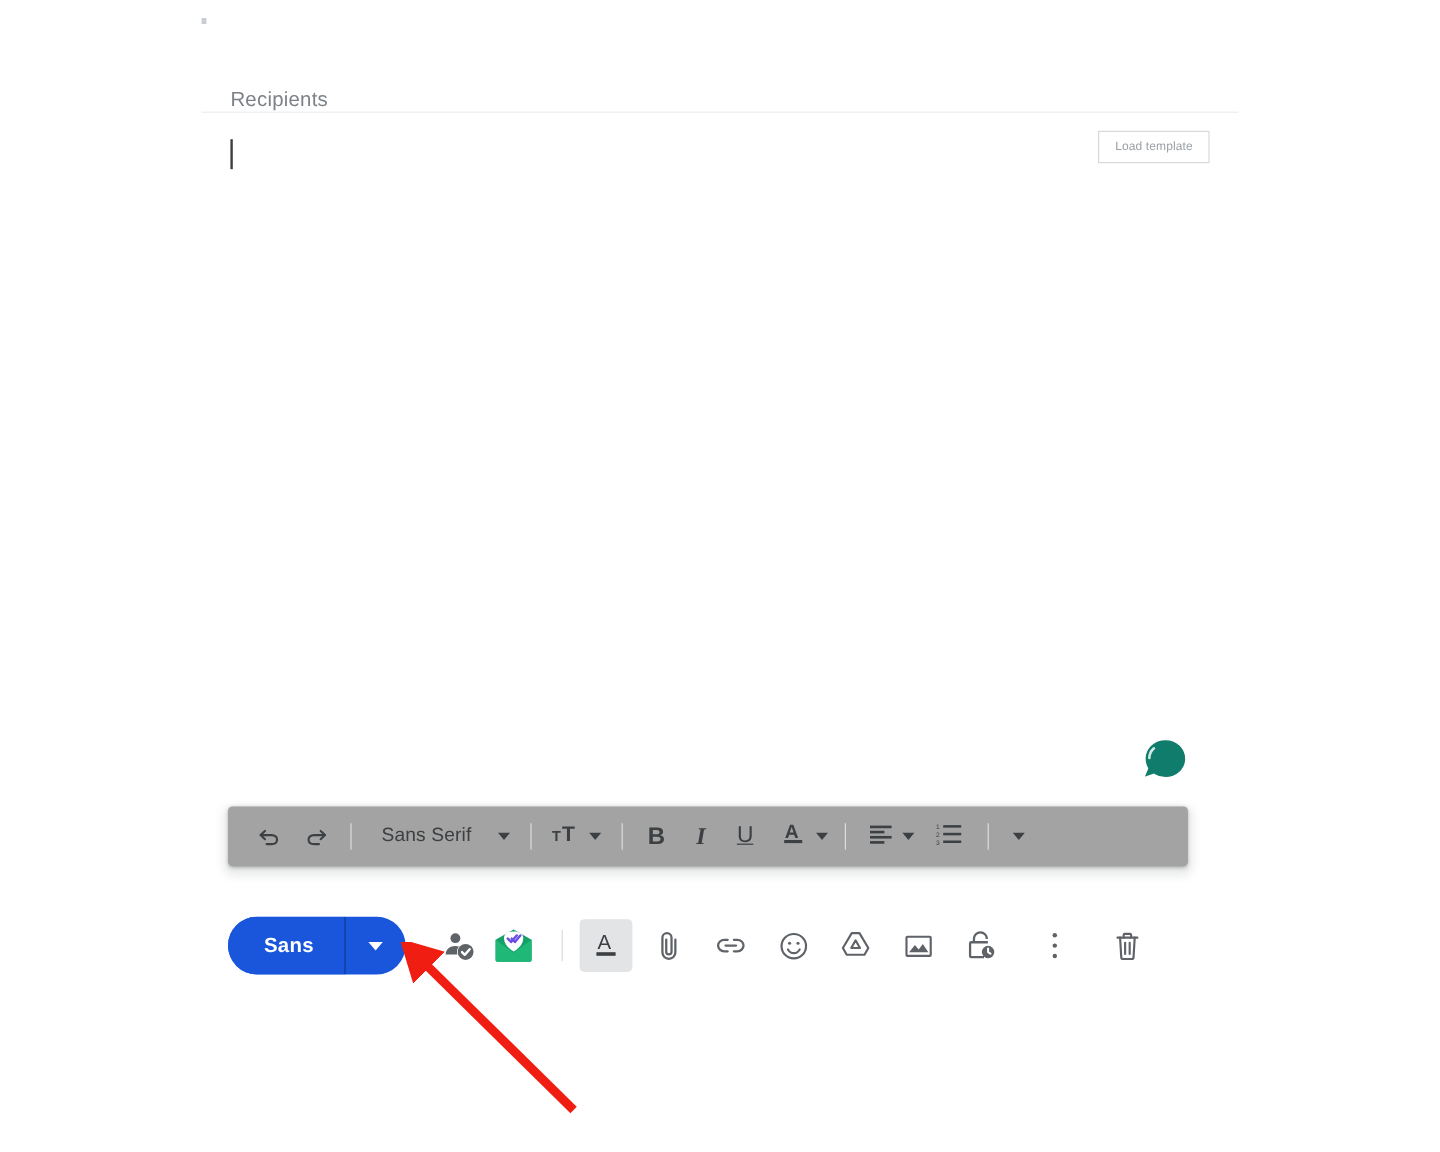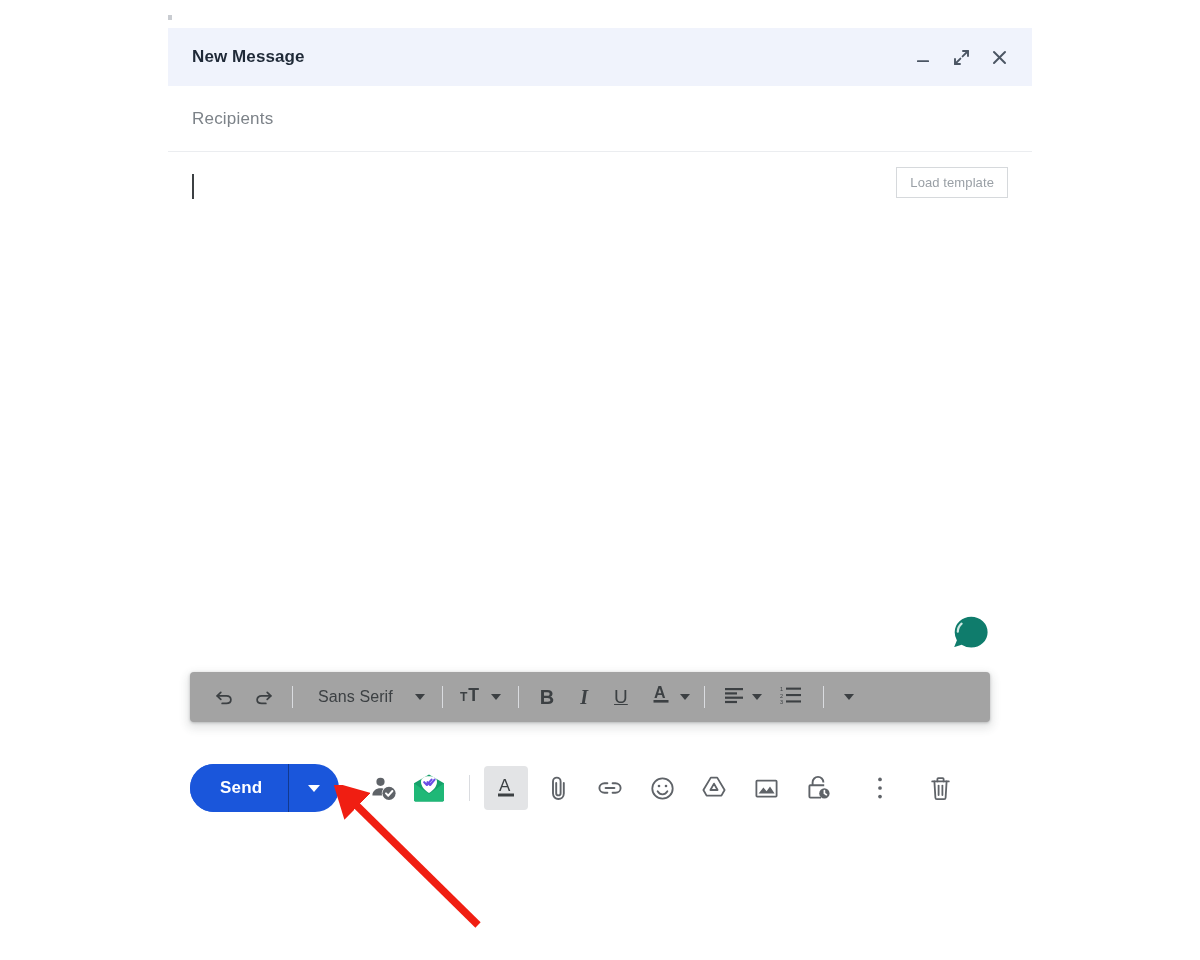--- a/index.html
+++ b/index.html
@@ -54,21 +54,21 @@
     color: #4b5563;
     cursor: pointer;
   }
   .hdr-btn svg { display:block; }
 
   
   .field-row {
     height: 66px;
     border-bottom: 1px solid #ebedf0;
     display: flex;
-    align-items: center;
+    align-items: flex-end;
     padding: 0 24px;
     box-sizing: border-box;
     margin: 0 0px;
   }
   .field-label {
     font-size: 17px;
     color: #7c8288;
     letter-spacing: .2px;
   }
 
@@ -87,21 +87,21 @@
     vertical-align: middle;
   }
   #load-template-button {
     position: absolute;
     right: 24px;
     top: 15px;
     border: 1px solid #d6d9dc;
     border-radius: 0;
     background: #ffffff;
     color: #9aa0a6;
-    font-size: 13px;
+    font-size: 10px;
     font-family: "Liberation Sans", sans-serif;
     padding: 7px 13px;
     cursor: pointer;
     letter-spacing: .1px;
   }
 
   
   #chat-bubble-fab {
     position: absolute;
     left: 943px;
@@ -254,48 +254,20 @@
     background: #c9ccd1;
   }
 </style>
 </head>
 <body>
 
 <div id="window-corner-mark"></div>
 
 <div id="compose-window">
 
-  <div id="compose-header">
-    <div id="compose-title">New Message</div>
-    <div class="hdr-btns">
-
-      <div class="hdr-btn">
-        <svg width="18" height="18" viewBox="0 0 18 18" fill="none">
-          <rect x="3" y="12.2" width="12" height="1.9" rx="0.6" fill="#4b5563"></rect>
-        </svg>
-      </div>
-
-      <div class="hdr-btn">
-        <svg width="19" height="19" viewBox="0 0 19 19" fill="none" stroke="#4b5563" stroke-width="1.9" stroke-linecap="round" stroke-linejoin="round">
-          <path d="M11 3 L16 3 L16 8"></path>
-          <path d="M16 3 L10.6 8.4"></path>
-          <path d="M8 16 L3 16 L3 11"></path>
-          <path d="M3 16 L8.4 10.6"></path>
-        </svg>
-      </div>
-
-      <div class="hdr-btn">
-        <svg width="19" height="19" viewBox="0 0 19 19" fill="none" stroke="#4b5563" stroke-width="2" stroke-linecap="round">
-          <path d="M4 4 L15 15"></path>
-          <path d="M15 4 L4 15"></path>
-        </svg>
-      </div>
-
-    </div>
-  </div>
 
   <div class="field-row">
     <span class="field-label">Recipients</span>
   </div>
 
 
   <div id="body-area">
     <span id="caret"></span><span></span>
     <button id="load-template-button">Load template</button>
   </div>
@@ -394,21 +366,21 @@
 
   <div class="tb-item" style="padding:0 12px;">
     <span class="caret-dn" style="margin:0;"></span>
   </div>
 
 </div>
 
 <div id="action-bar">
 
   <div id="send-group">
-    <button id="send-button">Send</button>
+    <button id="send-button">Sans</button>
     <div id="send-divider"></div>
     <div id="send-dropdown-button">
       <span class="caret-dn"></span>
     </div>
   </div>
 
   <div style="width:22px"></div>
 
   <div class="act-icon">
     <svg width="28" height="28" viewBox="0 0 28 28" fill="#5f6368">

